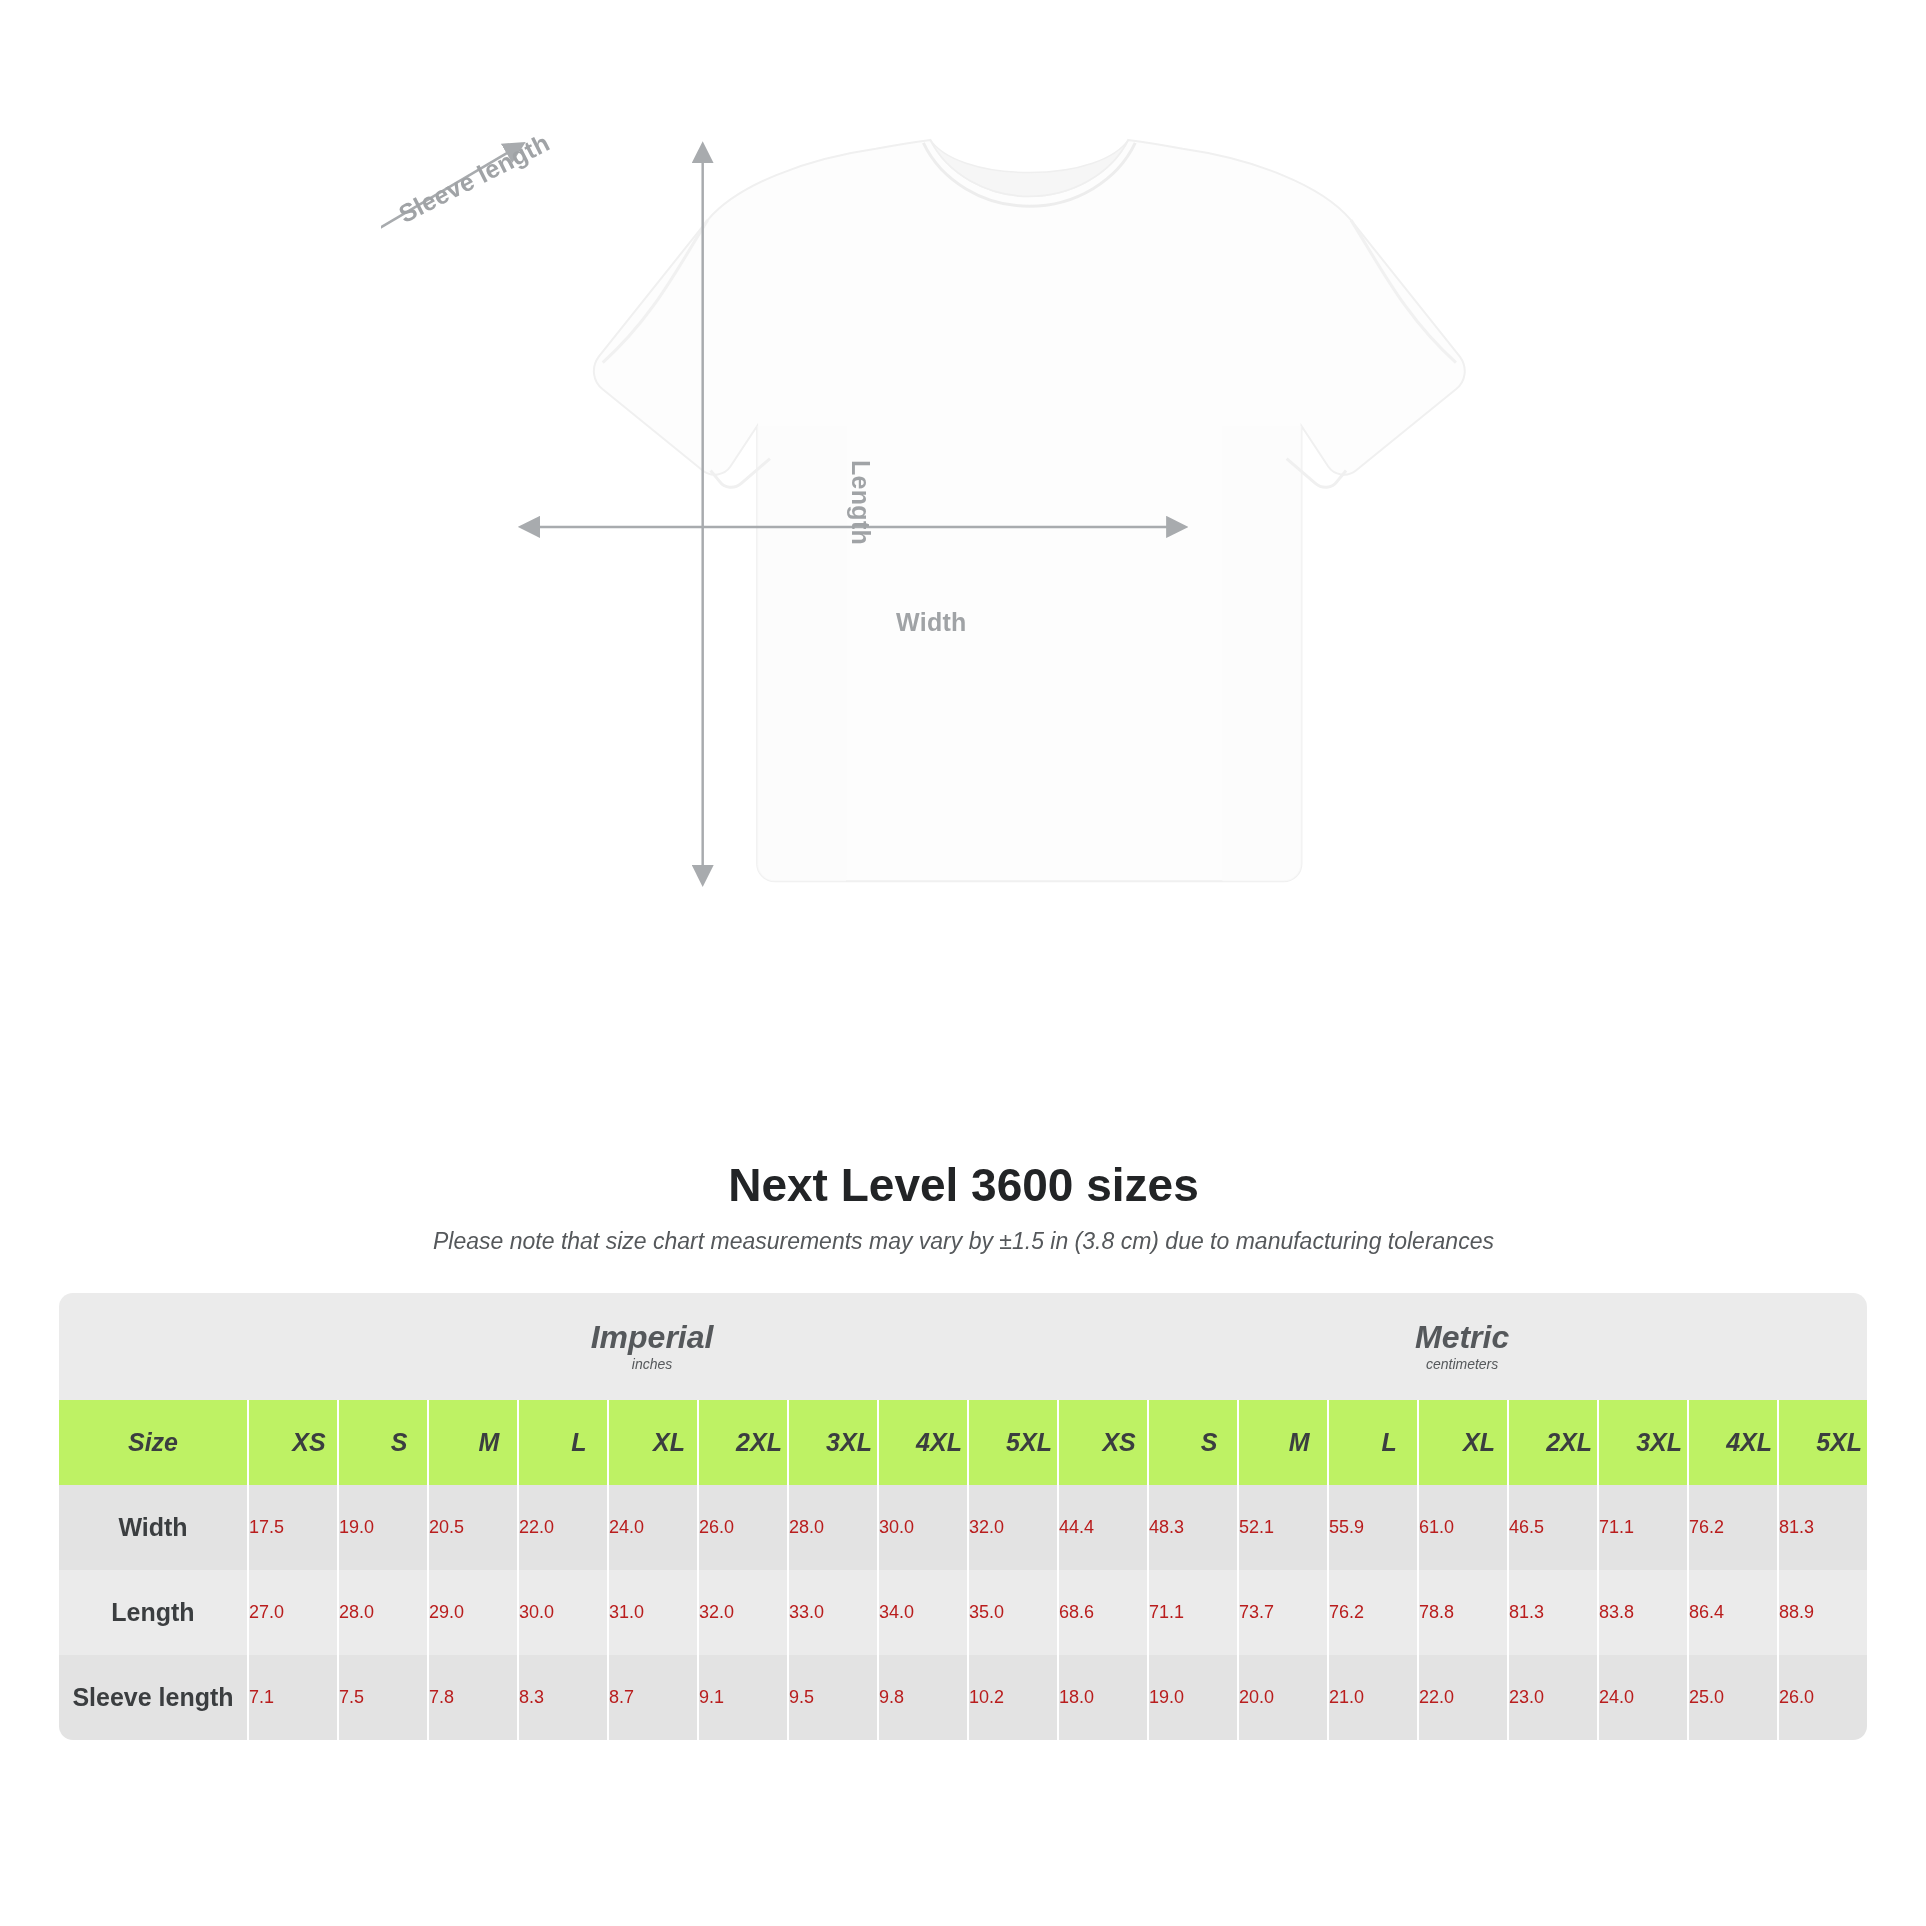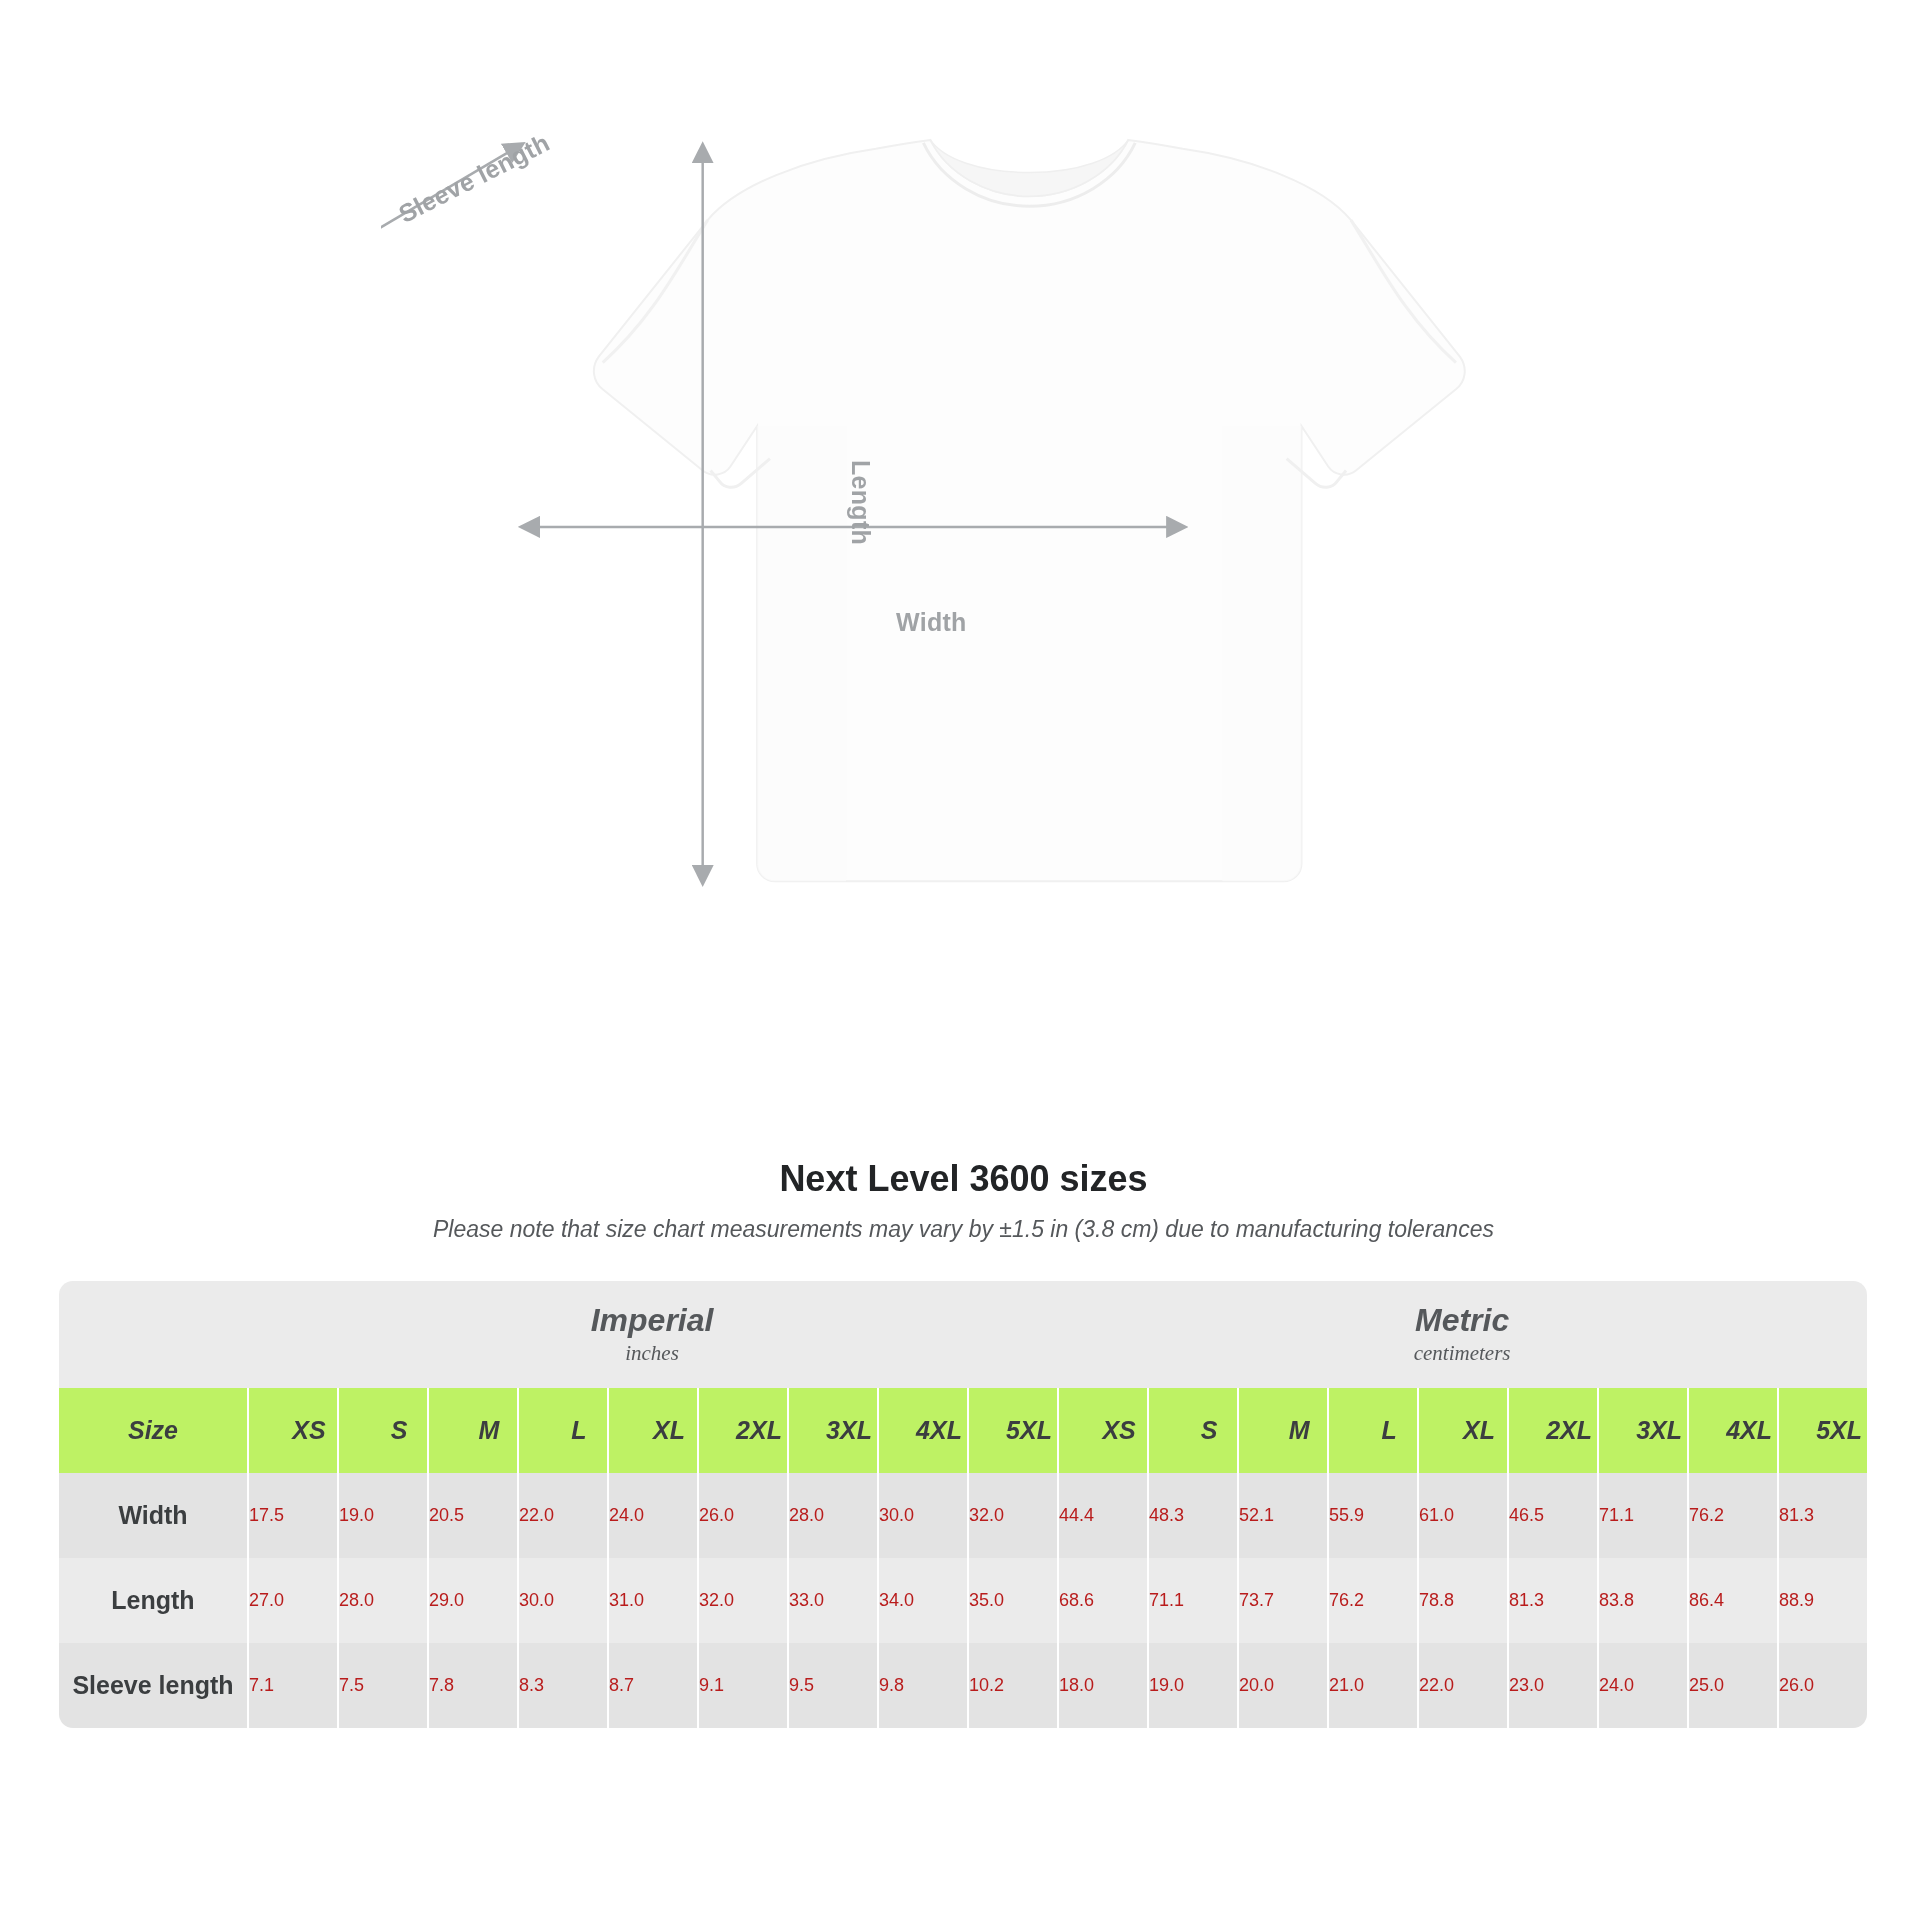--- a/index.html
+++ b/index.html
@@ -57,21 +57,21 @@
     left: 896px;
     top: 608px;
   }
 
   
   .title-block {
     text-align: center;
     margin-top: 10px;
   }
   .chart-title {
-    font-size: 36px;
+    font-size: 46px;
     font-weight: bold;
     color: #222426;
     margin: 0 0 16px 0;
   }
   .chart-note {
     font-size: 23px;
     font-style: italic;
     color: #55585b;
     margin: 16px;
   }
@@ -101,25 +101,24 @@
   .unit-head.left  { border-top-left-radius: 14px; }
   .unit-head.right { border-top-right-radius: 14px; }
   .unit-name {
     font-size: 32px;
     font-weight: bold;
     font-style: italic;
     color: #55585b;
     line-height: 1.15;
   }
   .unit-sub {
-    font-size: 21px;
+    font-size: 14px;
     font-style: italic;
     color: #55585b;
     line-height: 1.35;
-    font-family: Liberation Serif, serif;
   }
 
   tr.row-head td, tr.row-head th {
     background: #bef264;
     height: 85px;
     font-style: italic;
   }
   tr.row-a td, tr.row-a th { background: #e3e3e3; height: 85px; }
   tr.row-b td, tr.row-b th { background: #ebebeb; height: 85px; }
 

